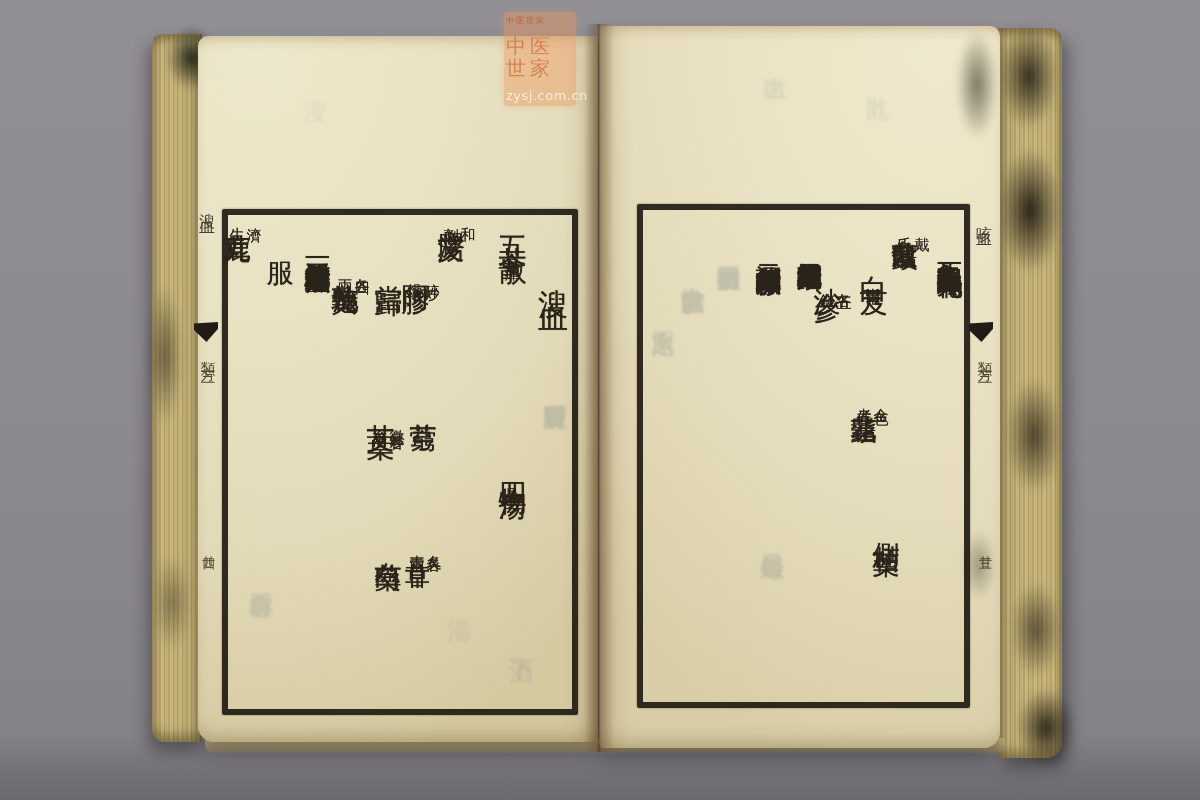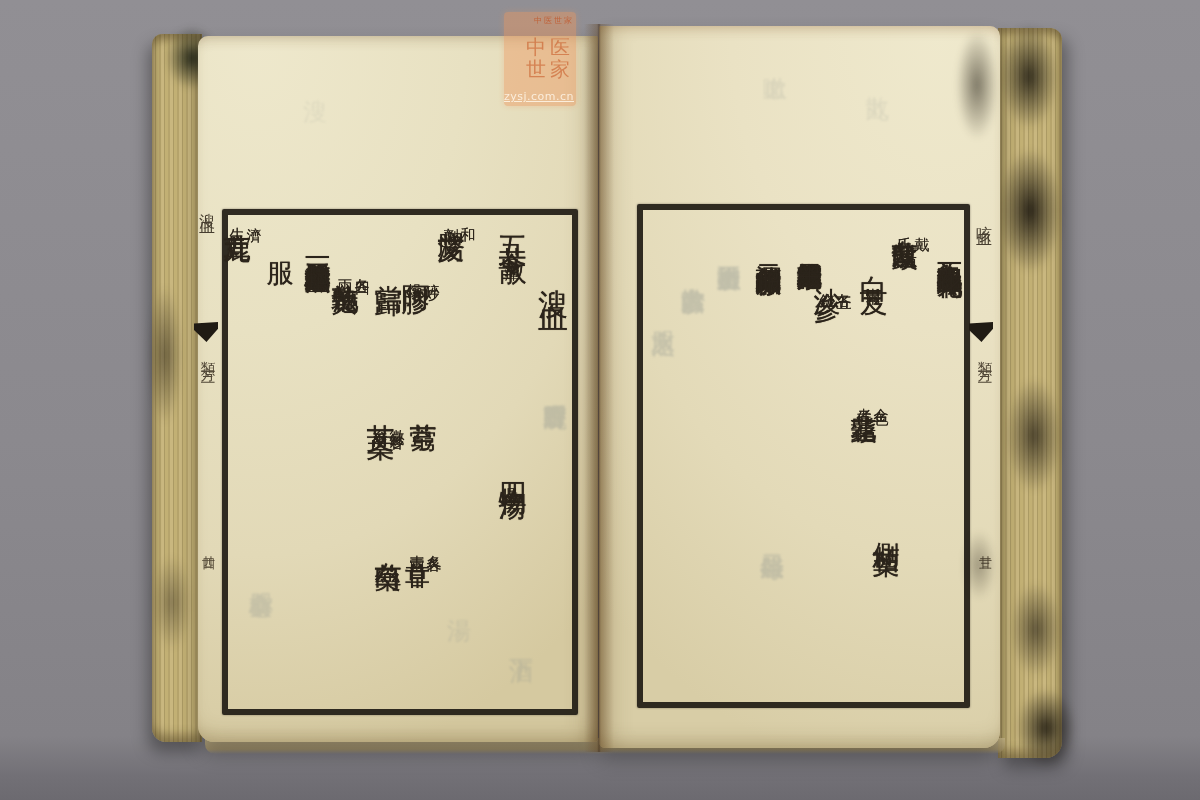--- a/index.html
+++ b/index.html
@@ -43,25 +43,25 @@
   .col{position:absolute;writing-mode:vertical-rl;text-orientation:upright;color:#2b241b;
     text-shadow:0 0 .7px rgba(43,32,20,.9);}
   .col .ann{display:inline-block;writing-mode:vertical-rl;font-size:15px;letter-spacing:3px;
     text-shadow:0 0 .4px rgba(43,32,20,.8);}
   .col .ann i{display:block;font-style:normal;}
   .ghost{position:absolute;writing-mode:vertical-rl;text-orientation:upright;color:#8e948e;
     filter:blur(1.1px);text-shadow:none;}
   
   .wm{left:504px;top:12px;width:72px;height:94px;border-radius:4px;
     background:rgba(236,152,96,.50);box-shadow:0 0 6px rgba(236,152,96,.35);
-    display:flex;flex-direction:column;align-items:flex-end;justify-content:space-between;
+    display:flex;flex-direction:column;align-items:flex-start;justify-content:space-between;
     padding:3px 2px;box-sizing:border-box;opacity:.9;}
   .wm-head{font-size:8px;letter-spacing:2px;color:rgba(200,85,35,.85);font-family:"DejaVu Sans",sans-serif;}
   .wm-big{font-size:20px;line-height:22px;letter-spacing:4px;color:rgba(202,92,42,.70);text-align:center;}
-  .wm-url{font-size:11px;color:rgba(255,242,228,.95);font-family:"DejaVu Sans",sans-serif;letter-spacing:.5px;text-decoration:underline;}
+  .wm-url{font-size:13px;color:rgba(255,242,228,.95);font-family:"DejaVu Sans",sans-serif;letter-spacing:.5px;}
 </style>
 </head>
 <body>
 
 <div id="stage">
 
   <div class="abs edge edge-left"></div>
   <div class="abs edge edge-right"></div>
   <div class="abs edge-bottom"></div>
 

